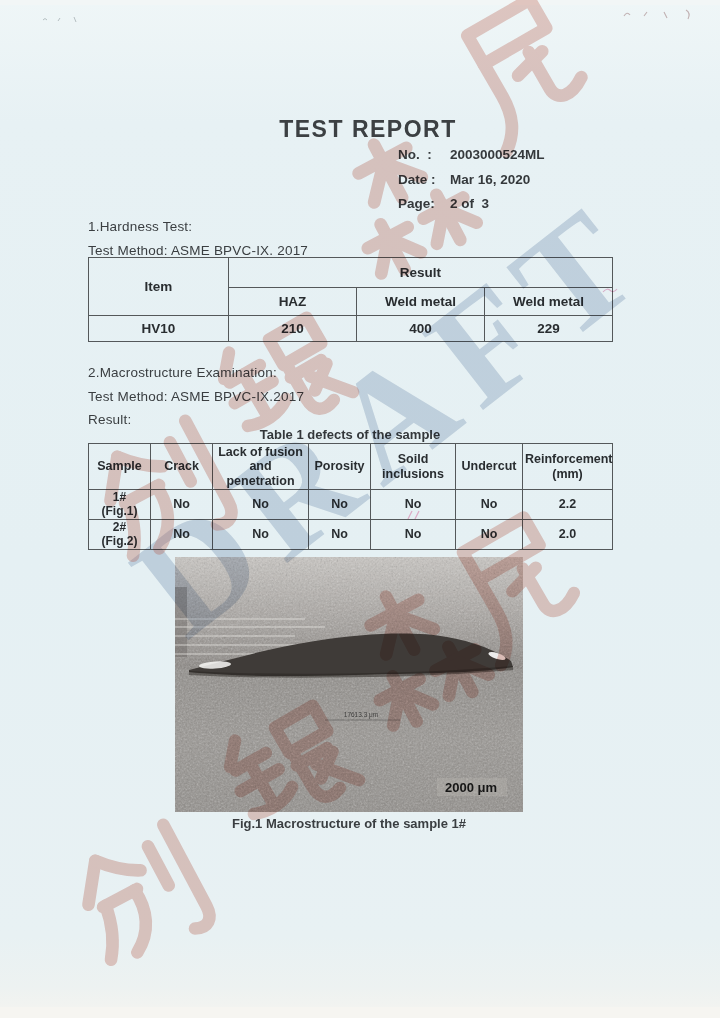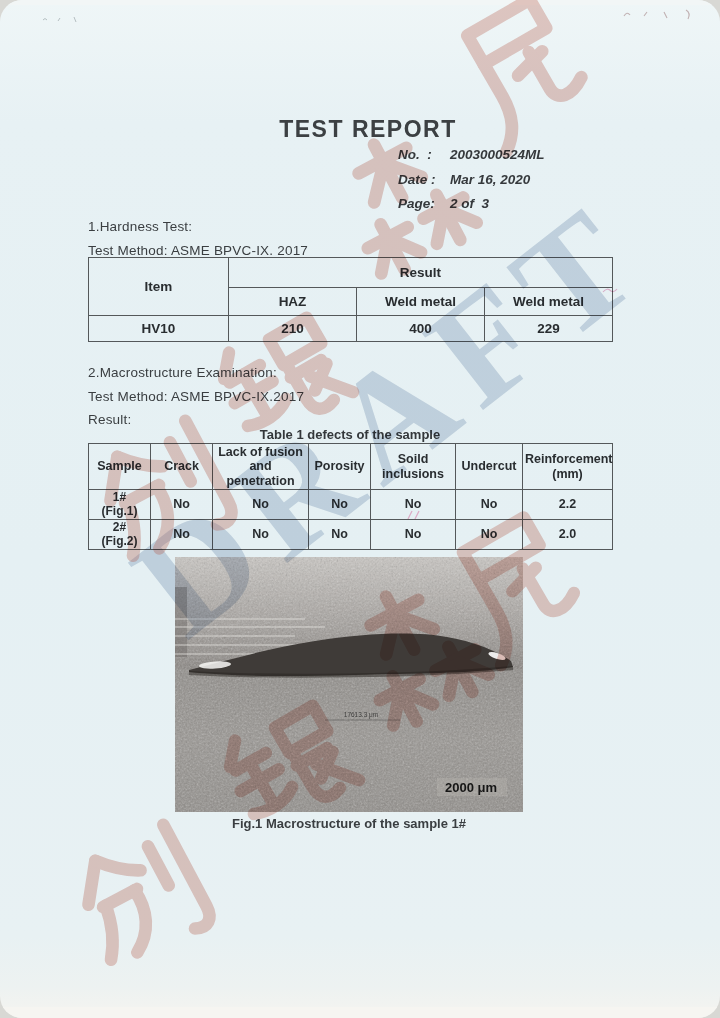--- a/index.html
+++ b/index.html
@@ -1,25 +1,25 @@
 <!DOCTYPE html>
 <html><head>
 <meta charset="utf-8">
 <style>
   html,body{margin:0;padding:0;background:#d8d8d4;}
   .page{
     position:relative;width:720px;height:1018px;overflow:hidden;
     background:linear-gradient(180deg,#eff6f7 0%,#e7f1f4 12%,#e5f0f3 55%,#e8f1f3 92%,#edf2f1 97%,#f5f4f0 100%);
-    font-family:"Liberation Sans",sans-serif;color:#33383b;border-radius:22px;
+    font-family:"Liberation Sans",sans-serif;color:#33383b;
   }
   .abs{position:absolute;}
   
   .title{left:0;right:0;top:116px;text-align:center;font-size:23px;font-weight:700;
          letter-spacing:1.5px;color:#3c4043;transform:translateX(8px);}
-  .meta{left:398px;top:147px;font-size:13.5px;font-weight:700;color:#35393c;font-style:italic;}
+  .meta{left:398px;top:147px;font-size:13.5px;font-weight:700;color:#35393c;}
   .meta-row{display:flex;margin-bottom:8.5px;line-height:16px;}
   .meta-label{width:52px;white-space:pre;}
   .meta-value{white-space:pre;}
   .h-sec{font-size:13.5px;color:#3a3e41;letter-spacing:.2px;}
   .sec1-head{left:88px;top:219px;}
   .sec1-method{left:88px;top:243px;}
   .sec2-head{left:88px;top:365px;}
   .sec2-method{left:88px;top:389px;}
   .sec2-result{left:88px;top:412px;}
   .tbl-title{left:88px;top:427px;width:524px;text-align:center;font-size:13px;font-weight:700;color:#33373a;}

